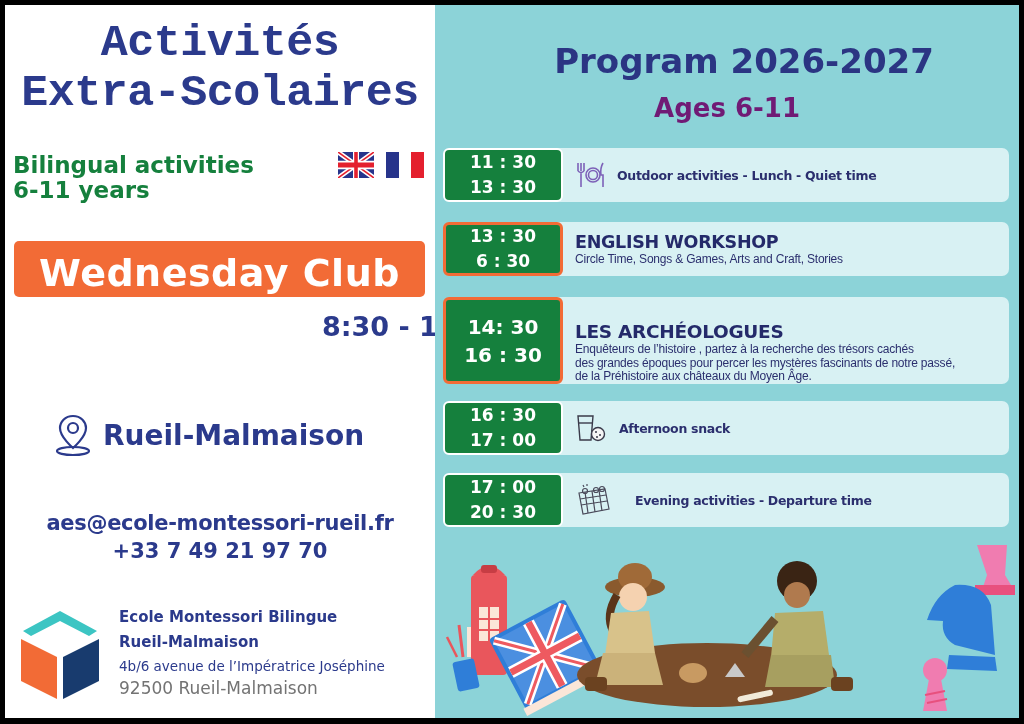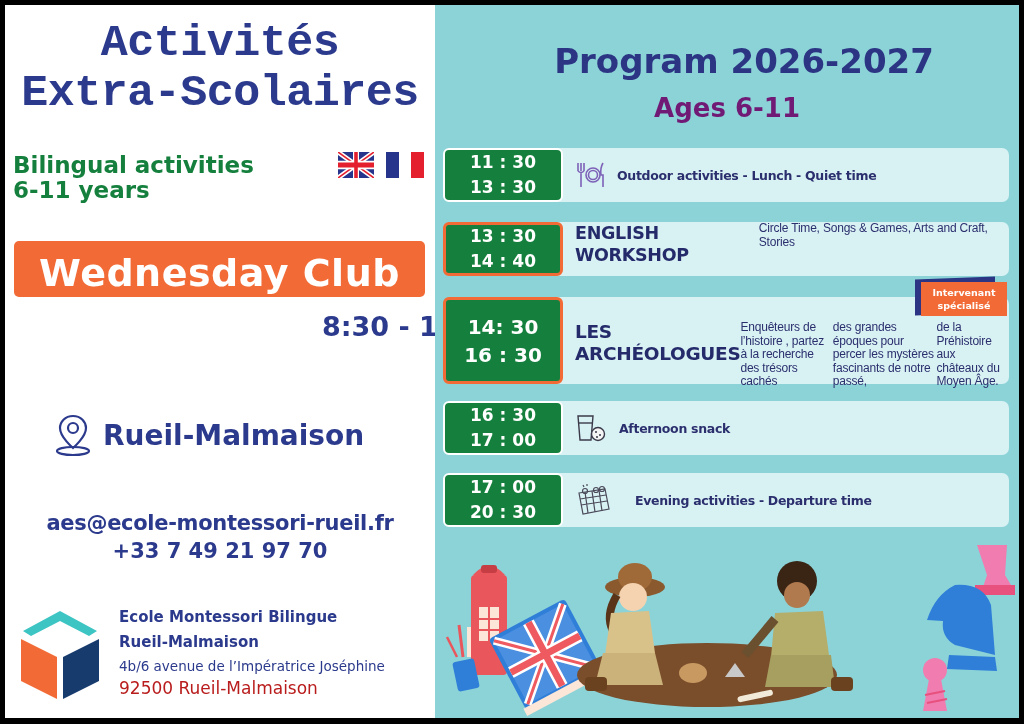--- a/index.html
+++ b/index.html
@@ -51,21 +51,21 @@
     font-family: "DejaVu Sans", sans-serif; font-weight: bold; color: #2b3a8c;
   }
   .contact .email { font-size: 21px; line-height: 28px; letter-spacing: -0.3px; }
   .contact .phone { font-size: 21px; line-height: 28px; }
 
   .school { position: absolute; left: 14px; top: 600px; display: flex; align-items: flex-start; gap: 18px; }
   .school-logo { width: 82px; height: 92px; margin-top: 4px; }
   .school-info { font-family: "DejaVu Sans", sans-serif; color: #2b3a8c; }
   .school-name { font-weight: bold; font-size: 15px; line-height: 25px; }
   .school-addr1 { font-size: 13.5px; line-height: 22px; color: #2b3a8c; }
-  .school-addr2 { font-size: 17px; line-height: 22px; color: #b91c1c; }
+  .school-addr2 { font-size: 17px; line-height: 22px; color: #737373; }
 
   
   .right {
     flex: 1; height: 100%; background: #8cd3d8; position: relative;
   }
   .prog-title {
     position: absolute; left: 0; top: 36px; width: 100%; text-align: center;
     font-family: "DejaVu Sans", sans-serif; font-weight: bold; font-size: 34px; color: #2b3583; padding-left: 34px;
   }
   .prog-ages {
@@ -82,21 +82,21 @@
     position: absolute; left: 0; top: 0; bottom: 0; width: 120px;
     background: #15803d; border-radius: 6px; border: 2px solid #ffffff;
     color: #fff; font-family: "DejaVu Sans", sans-serif; font-weight: bold;
     display: flex; flex-direction: column; justify-content: center; align-items: center;
   }
   .slot-time.orange { border: 3px solid #f26b36; }
   .slot-time span { font-size: 17px; line-height: 25px; }
   .slot-time.big span { font-size: 20px; line-height: 28px; }
   .slot-body { position: absolute; left: 132px; top: 0; bottom: 0; right: 8px; display: flex; align-items: center; gap: 10px; }
   .slot-label { font-family: "DejaVu Sans", sans-serif; font-weight: bold; font-size: 12.5px; color: #2b2f6e; letter-spacing: -0.3px; }
-  .slot-body.stack { flex-direction: row; align-items: flex-start; justify-content: center; gap: 0; }
+  .slot-body.stack { flex-direction: column; align-items: flex-start; justify-content: center; gap: 0; }
   .ws-title { font-family: "DejaVu Sans", sans-serif; font-weight: bold; font-size: 17.5px; color: #242a6a; letter-spacing: -0.3px; line-height: 22px; }
   .ws-desc { font-family: "Liberation Sans", sans-serif; font-size: 12px; color: #2b2f6e; line-height: 13.5px; letter-spacing: -0.2px; }
   .icon { flex: 0 0 auto; }
 
   .badge {
     position: absolute; right: 12px; top: 277px; width: 86px; height: 36px;
   }
   .badge-shadow { position: absolute; left: -6px; top: -4px; width: 80px; height: 36px; background: #2b3583; transform: skewY(-2deg); }
   .badge-box {
     position: absolute; left: 0; top: 0; width: 86px; height: 34px; background: #f26b36;
@@ -189,21 +189,21 @@
           </g>
         </svg>
         <span class="slot-label">Outdoor activities - Lunch - Quiet time</span>
       </div>
     </div>
 
     <div class="slot" style="top:217px; height:54px;">
       <div class="slot-card"></div>
       <div class="slot-time orange">
         <span>13 : 30</span>
-        <span>14 : 40</span>
+        <span>6 : 30</span>
       </div>
       <div class="slot-body stack">
         <div class="ws-title">ENGLISH WORKSHOP</div>
         <div class="ws-desc">Circle Time, Songs &amp; Games, Arts and Craft, Stories</div>
       </div>
     </div>
 
     <div class="slot" style="top:292px; height:87px;">
       <div class="slot-card"></div>
       <div class="slot-time orange big">
@@ -211,27 +211,20 @@
         <span>16 : 30</span>
       </div>
       <div class="slot-body stack" style="justify-content:flex-start; padding-top:24px;">
         <div class="ws-title" style="font-size:18.5px;">LES ARCHÉOLOGUES</div>
         <div class="ws-desc">Enquêteurs de l’histoire , partez à la recherche des trésors cachés</div>
         <div class="ws-desc">des grandes époques pour percer les mystères fascinants de notre passé,</div>
         <div class="ws-desc">de la Préhistoire aux châteaux du Moyen Âge.</div>
       </div>
     </div>
 
-    <div class="badge">
-      <div class="badge-shadow"></div>
-      <div class="badge-box">
-        <span>Intervenant</span>
-        <span>spécialisé</span>
-      </div>
-    </div>
 
     <div class="slot" style="top:396px; height:54px;">
       <div class="slot-card"></div>
       <div class="slot-time">
         <span>16 : 30</span>
         <span>17 : 00</span>
       </div>
       <div class="slot-body">
         <svg class="icon" width="34" height="30" viewBox="0 0 34 30">
           <g fill="none" stroke="#3a3a4a" stroke-width="1.4">

